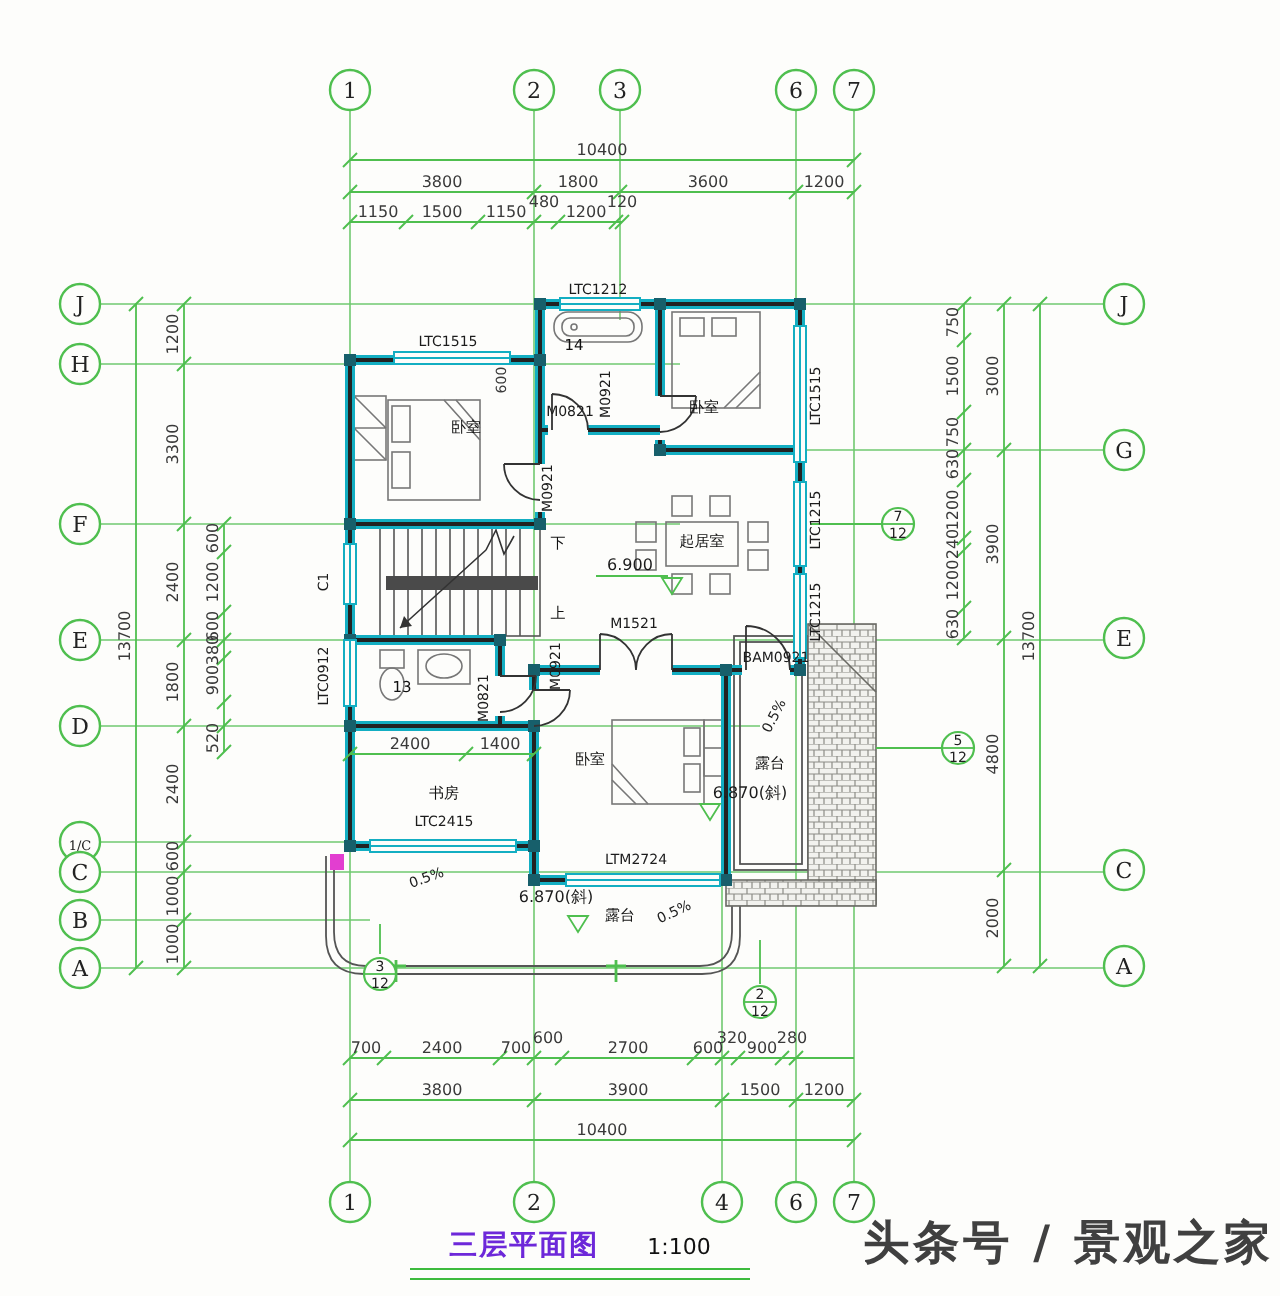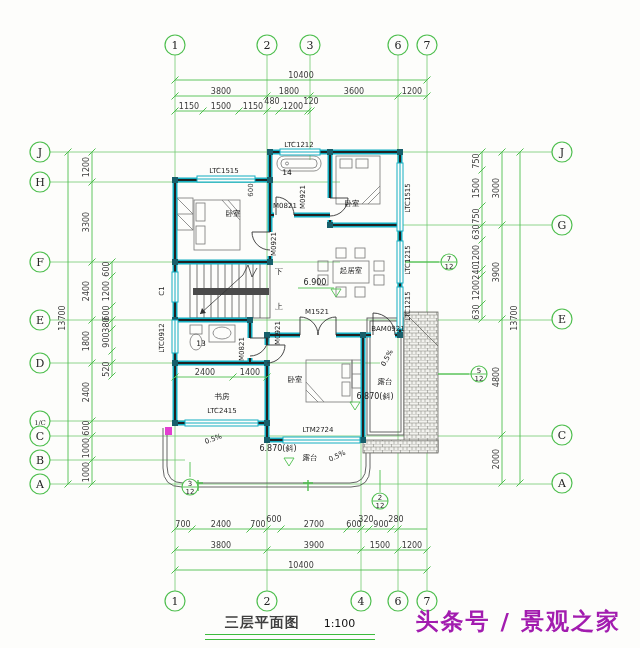--- a/index.html
+++ b/index.html
@@ -9,25 +9,25 @@
   svg text{user-select:none;}
   .dim{font:8px "DejaVu Sans",sans-serif;fill:#3a3a3a;}
   .dim2{font:7px "DejaVu Sans",sans-serif;fill:#3a3a3a;}
   .tag{font:7px "DejaVu Sans",sans-serif;fill:#1c1c1c;}
   .room{font:7.5px "DejaVu Sans",sans-serif;fill:#111;}
   .elev{font:8px "DejaVu Sans",sans-serif;fill:#1c1c1c;}
   .axis{font:11px "DejaVu Serif",serif;fill:#222;}
   .axis-sm{font:6.5px "DejaVu Serif",serif;fill:#222;}
   .det{font:7px "DejaVu Sans",sans-serif;fill:#222;}
   #title-block{position:absolute;left:205px;top:612px;width:170px;text-align:center;}
-  #title-text{font:bold 14px "DejaVu Sans",sans-serif;color:#404040;letter-spacing:1px;}
+  #title-text{font:bold 14px "DejaVu Sans",sans-serif;color:#6d28d9;letter-spacing:1px;}
   #title-scale{font:11px "DejaVu Sans",sans-serif;color:#111;margin-left:24px;}
   #title-underline{margin-top:2px;height:4px;border-top:1.5px solid #3dbb3d;border-bottom:1.5px solid #3dbb3d;}
-  #watermark{position:absolute;right:19px;top:606px;font:bold 23px "DejaVu Serif",serif;
-             color:#a21caf;letter-spacing:2px;white-space:nowrap;margin-left:33px;}
+  #watermark{position:absolute;right:3px;top:606px;font:bold 23px "DejaVu Serif",serif;
+             color:#404040;letter-spacing:2px;white-space:nowrap;margin-left:33px;}
 </style>
 </head>
 <body>
 
 <div id="canvas-wrap">
 <svg width="640" height="648" viewBox="0 0 640 648">
   <defs>
     <pattern id="brick" width="9" height="6" patternUnits="userSpaceOnUse">
       <rect width="9" height="6" fill="#f2f2ee"></rect>
       <path d="M0 0 H9 M0 3 H9 M4.5 0 V3 M2 3 V6 M7 3 V6" stroke="#8c8c86" stroke-width="0.6" fill="none"></path>

